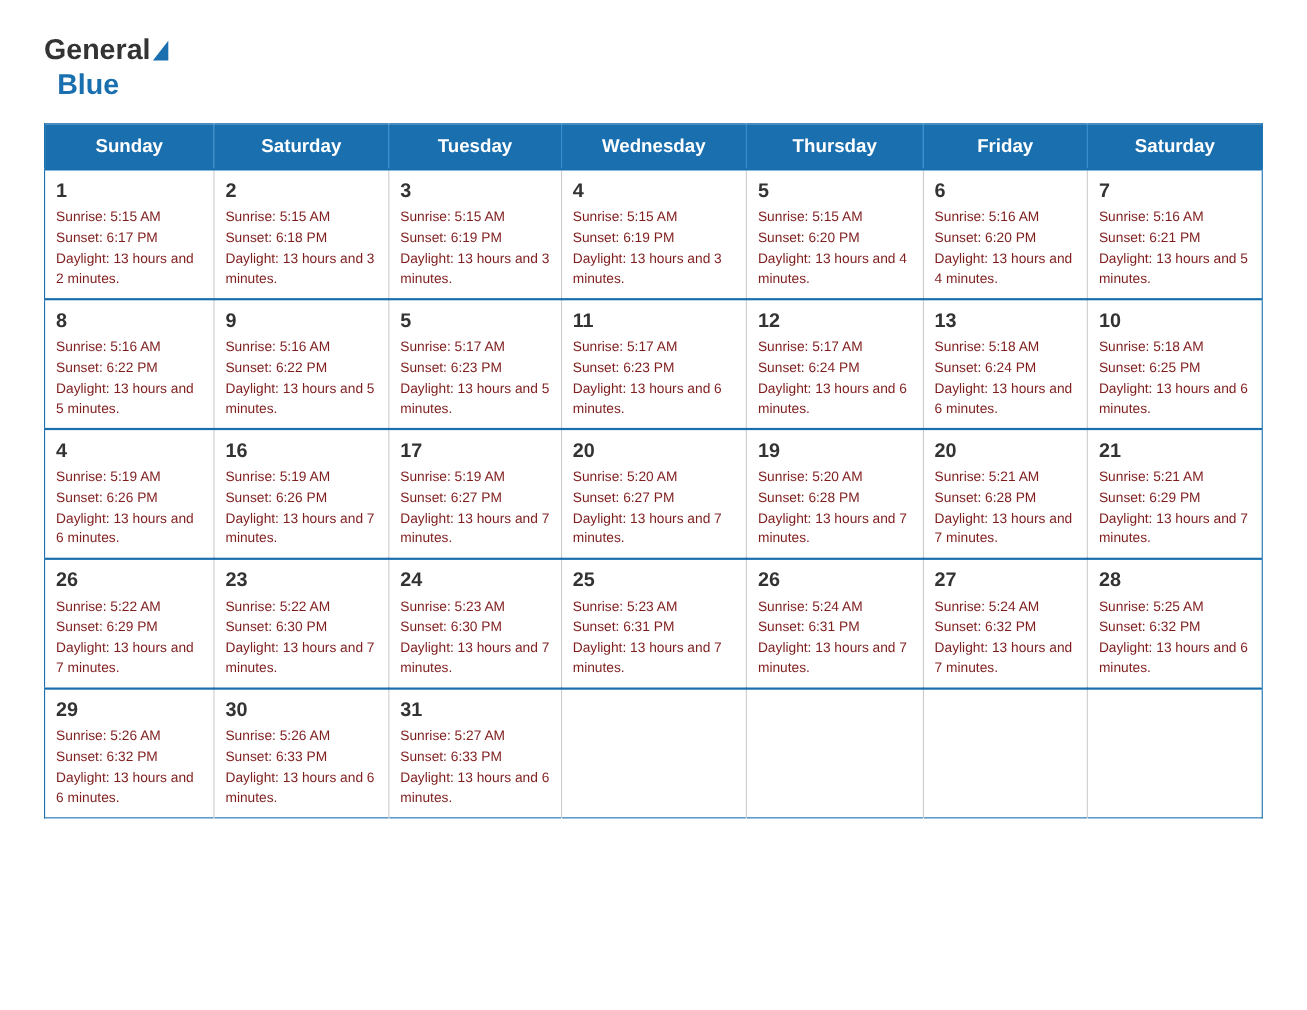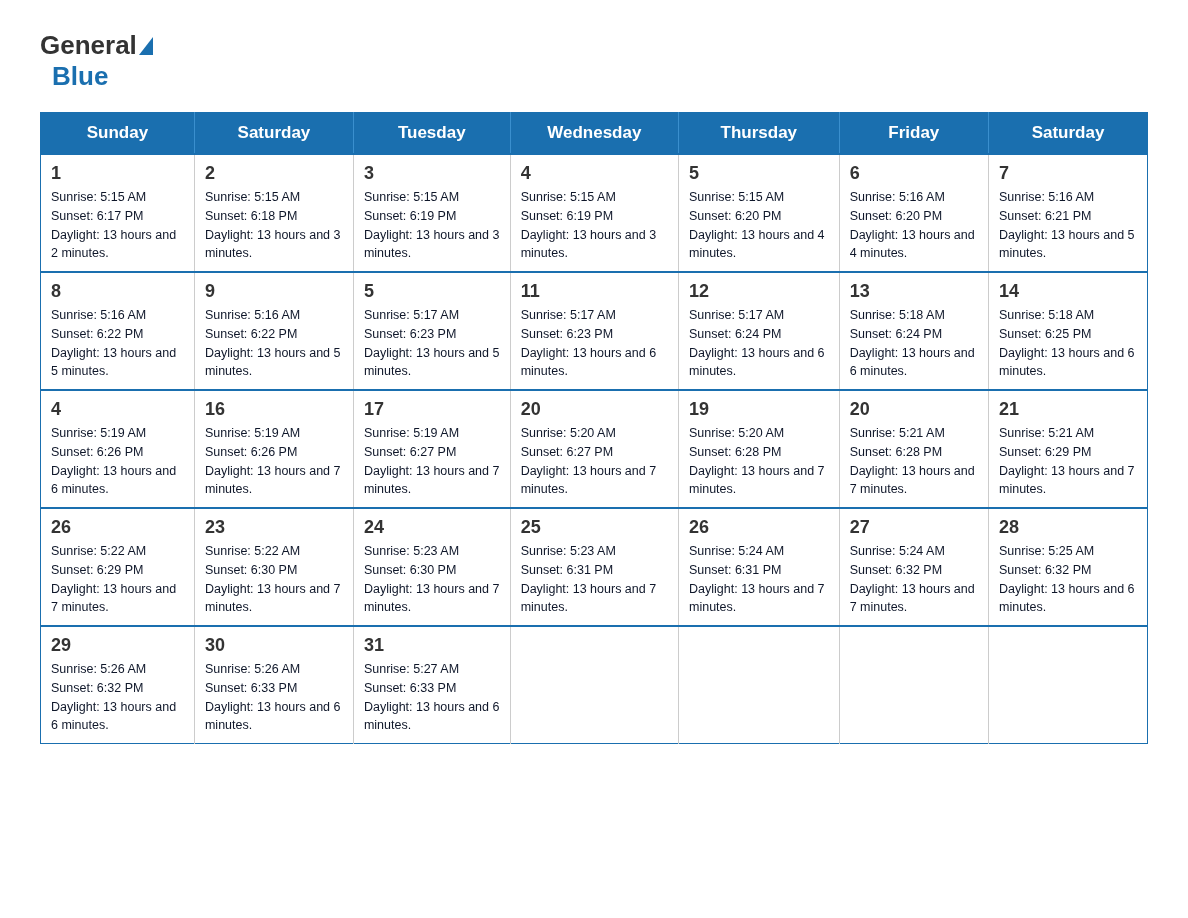--- a/index.html
+++ b/index.html
@@ -91,21 +91,21 @@
     .day-num {
       font-size: 18px;
       font-weight: bold;
       color: #333;
       display: block;
       margin-bottom: 4px;
     }
     .day-info {
       font-size: 12.5px;
       line-height: 1.5;
-      color: #0f172a;
+      color: #7f1d1d;
     }
     .empty-cell {
       background: #fff;
     }
   </style>
 </head>
 <body>
 
 <div class="header">
   <div class="logo">
@@ -185,21 +185,21 @@
         </td>
         <td>
           <span class="day-num">12</span>
           <div class="day-info">Sunrise: 5:17 AM<br>Sunset: 6:24 PM<br>Daylight: 13 hours and 6 minutes.</div>
         </td>
         <td>
           <span class="day-num">13</span>
           <div class="day-info">Sunrise: 5:18 AM<br>Sunset: 6:24 PM<br>Daylight: 13 hours and 6 minutes.</div>
         </td>
         <td>
-          <span class="day-num">14</span>
+          <span class="day-num">10</span>
           <div class="day-info">Sunrise: 5:18 AM<br>Sunset: 6:25 PM<br>Daylight: 13 hours and 6 minutes.</div>
         </td>
       </tr>
       <tr>
         <td>
           <span class="day-num">4</span>
           <div class="day-info">Sunrise: 5:19 AM<br>Sunset: 6:26 PM<br>Daylight: 13 hours and 6 minutes.</div>
         </td>
         <td>
           <span class="day-num">16</span>

